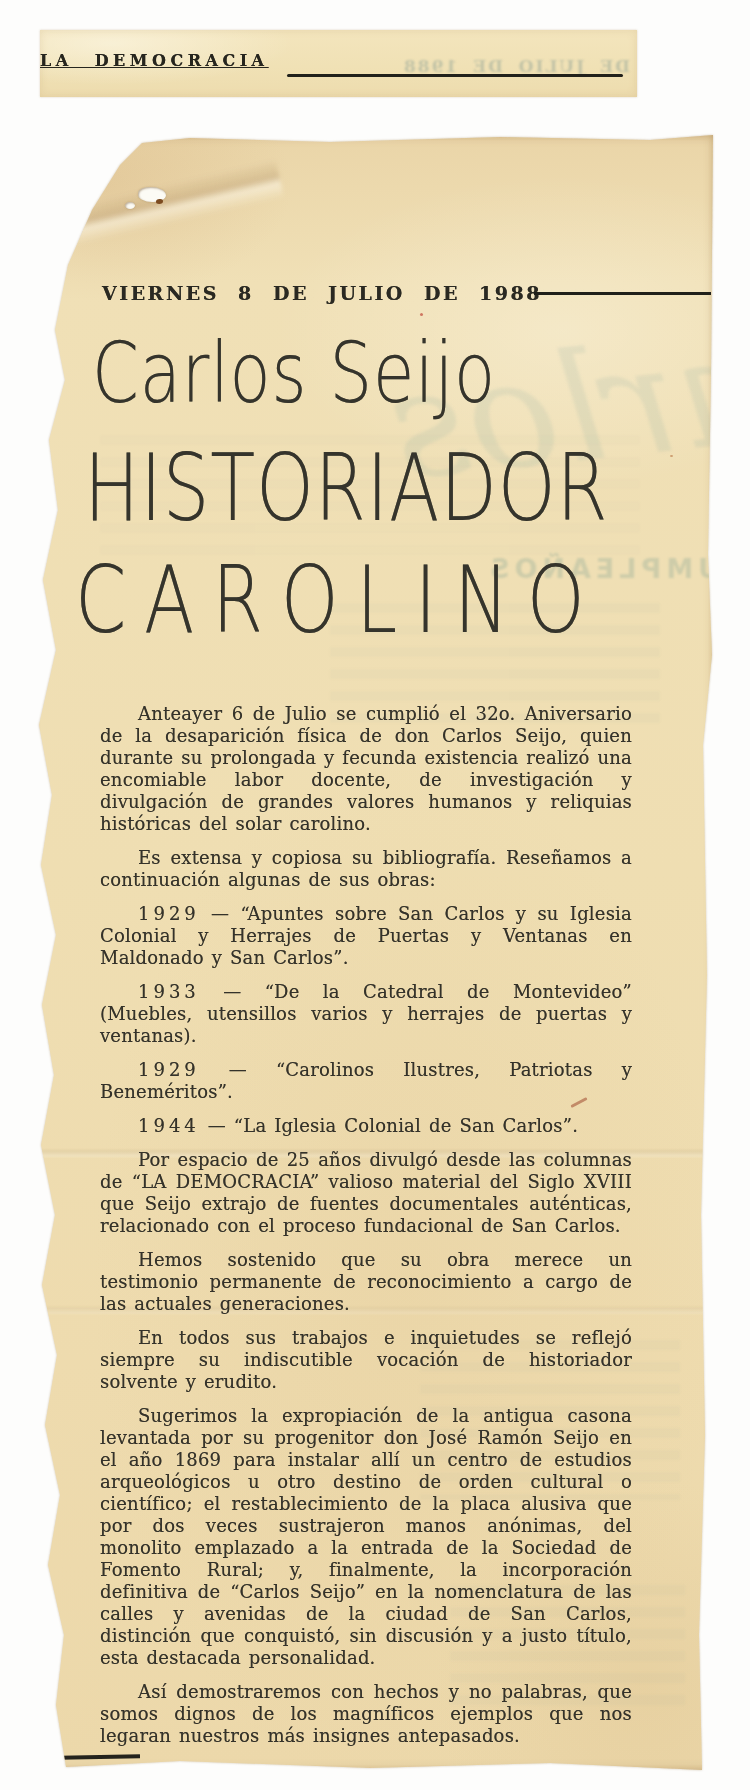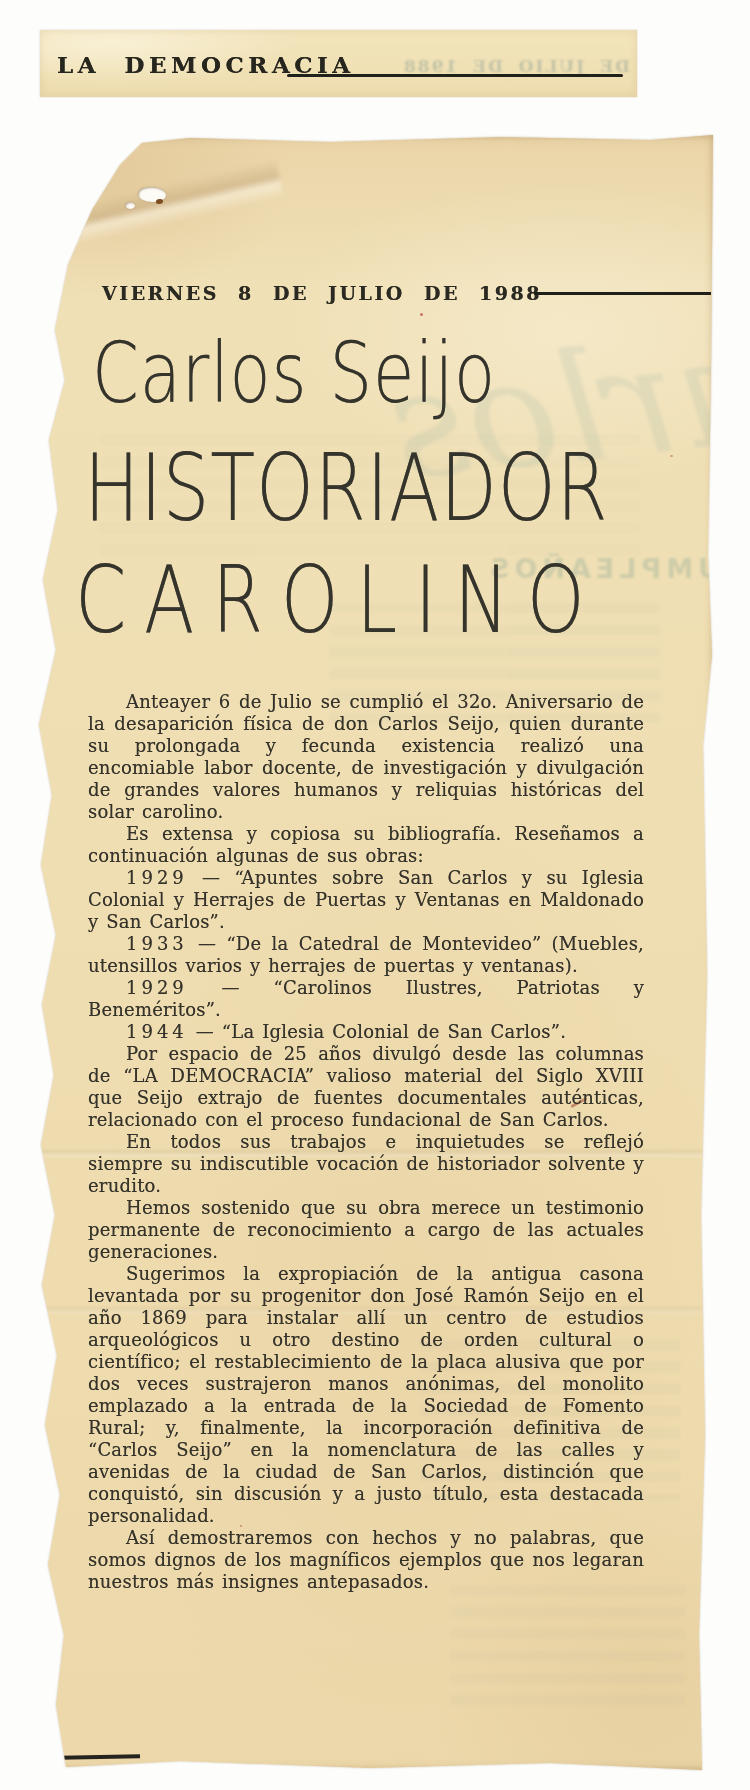--- a/index.html
+++ b/index.html
@@ -10,24 +10,25 @@
   }
   
   .banner{
     position:absolute;left:40px;top:30px;width:597px;height:67px;
     background:
       radial-gradient(ellipse 260px 60px at 12% 20%, rgba(255,252,240,.5), transparent 70%),
       linear-gradient(180deg,#f3e5bd 0%,#f0e1b5 55%,#eddcae 100%);
     box-shadow:0 0 2px rgba(160,130,80,.35), inset 0 0 8px rgba(170,135,80,.18);
   }
   .banner-title{
-    position:absolute;left:17px;top:21px;
-    font-size:23px;font-weight:bold;color:#26251e;
+    position:absolute;left:0;top:21px;
+    font-size:16px;font-weight:bold;color:#26251e;
     letter-spacing:4.5px;word-spacing:12px;
     text-shadow:0 0 .5px rgba(30,28,20,.8);
+    text-decoration:underline;
   }
   .banner-rule{
     position:absolute;left:247px;top:44px;width:336px;height:3px;
     background:#21211b;border-radius:2px;
   }
   .banner-ghost{
     position:absolute;left:380px;top:26px;width:210px;
     font-size:17px;font-weight:bold;letter-spacing:2px;word-spacing:6px;
     color:rgba(140,160,148,.45);transform:scaleX(-1);
     filter:blur(.8px);white-space:nowrap;
@@ -93,21 +94,21 @@
     text-shadow:0 0 .6px rgba(45,44,36,.55);}
   .hl1{left:62px;top:196px;font-size:84px;transform:scaleX(.8);letter-spacing:1px;}
   .hl2{left:54px;top:308px;font-size:92px;transform:scaleX(.8);letter-spacing:1px;}
   .hl3{left:45px;top:420px;font-size:92px;transform:scaleX(.8);letter-spacing:22px;}
   #article{
     position:absolute;left:58px;top:556px;width:556px;z-index:3;
     font-size:18px;line-height:22px;color:#34322a;
     text-align:justify;word-spacing:2px;letter-spacing:.2px;
     text-shadow:0 0 .5px rgba(40,38,30,.55);
   }
-  #article p{margin:0;text-indent:38px;}
+  #article p{margin:12px;text-indent:38px;}
   #article .year{letter-spacing:4px;}
   .bottom-rule{position:absolute;left:30px;top:1620px;width:80px;height:4px;
     background:#24231d;transform:rotate(-1.2deg);z-index:3;}
   
   .ghost{position:absolute;z-index:1;color:rgba(138,168,152,.22);
     transform:scaleX(-1);filter:blur(1.6px);white-space:nowrap;}
   .ghost-script{left:360px;top:180px;font-size:150px;font-style:italic;
     transform:scaleX(-1) rotate(6deg);color:rgba(140,172,158,.17);}
   .ghost-caps{left:455px;top:418px;font-size:27px;font-weight:bold;
     font-family:"DejaVu Sans", sans-serif;letter-spacing:5px;
@@ -159,21 +160,21 @@
     <div class="headline hl3">CAROLINO</div>
 
     <div id="article">
         <p>Anteayer 6 de Julio se cumplió el 32o. Aniversario de la desaparición física de don Carlos Seijo, quien durante su prolongada y fecunda existencia realizó una encomiable labor docente, de investigación y divulgación de grandes valores humanos y reliquias históricas del solar carolino.</p>
         <p>Es extensa y copiosa su bibliografía. Reseñamos a continuación algunas de sus obras:</p>
         <p><span class="year">1929</span> — “Apuntes sobre San Carlos y su Iglesia Colonial y Herrajes de Puertas y Ventanas en Maldonado y San Carlos”.</p>
         <p><span class="year">1933</span> — “De la Catedral de Montevideo” (Muebles, utensillos varios y herrajes de puertas y ventanas).</p>
         <p><span class="year">1929</span> — “Carolinos Ilustres, Patriotas y Beneméritos”.</p>
         <p><span class="year">1944</span> — “La Iglesia Colonial de San Carlos”.</p>
         <p>Por espacio de 25 años divulgó desde las columnas de “LA DEMOCRACIA” valioso material del Siglo XVIII que Seijo extrajo de fuentes documentales auténticas, relacionado con el proceso fundacional de San Carlos.</p>
+        <p>Hemos sostenido que su obra merece un testimonio permanente de reconocimiento a cargo de las actuales generaciones.</p>
         <p>En todos sus trabajos e inquietudes se reflejó siempre su indiscutible vocación de historiador solvente y erudito.</p>
-        <p>Hemos sostenido que su obra merece un testimonio permanente de reconocimiento a cargo de las actuales generaciones.</p>
         <p>Sugerimos la expropiación de la antigua casona levantada por su progenitor don José Ramón Seijo en el año 1869 para instalar allí un centro de estudios arqueológicos u otro destino de orden cultural o científico; el restablecimiento de la placa alusiva que por dos veces sustrajeron manos anónimas, del monolito emplazado a la entrada de la Sociedad de Fomento Rural; y, finalmente, la incorporación definitiva de “Carlos Seijo” en la nomenclatura de las calles y avenidas de la ciudad de San Carlos, distinción que conquistó, sin discusión y a justo título, esta destacada personalidad.</p>
         <p>Así demostraremos con hechos y no palabras, que somos dignos de los magníficos ejemplos que nos legaran nuestros más insignes antepasados.</p>
       </div>
 
     <div class="bottom-rule"></div>
   </div>
 </div>
 
 </body></html>

